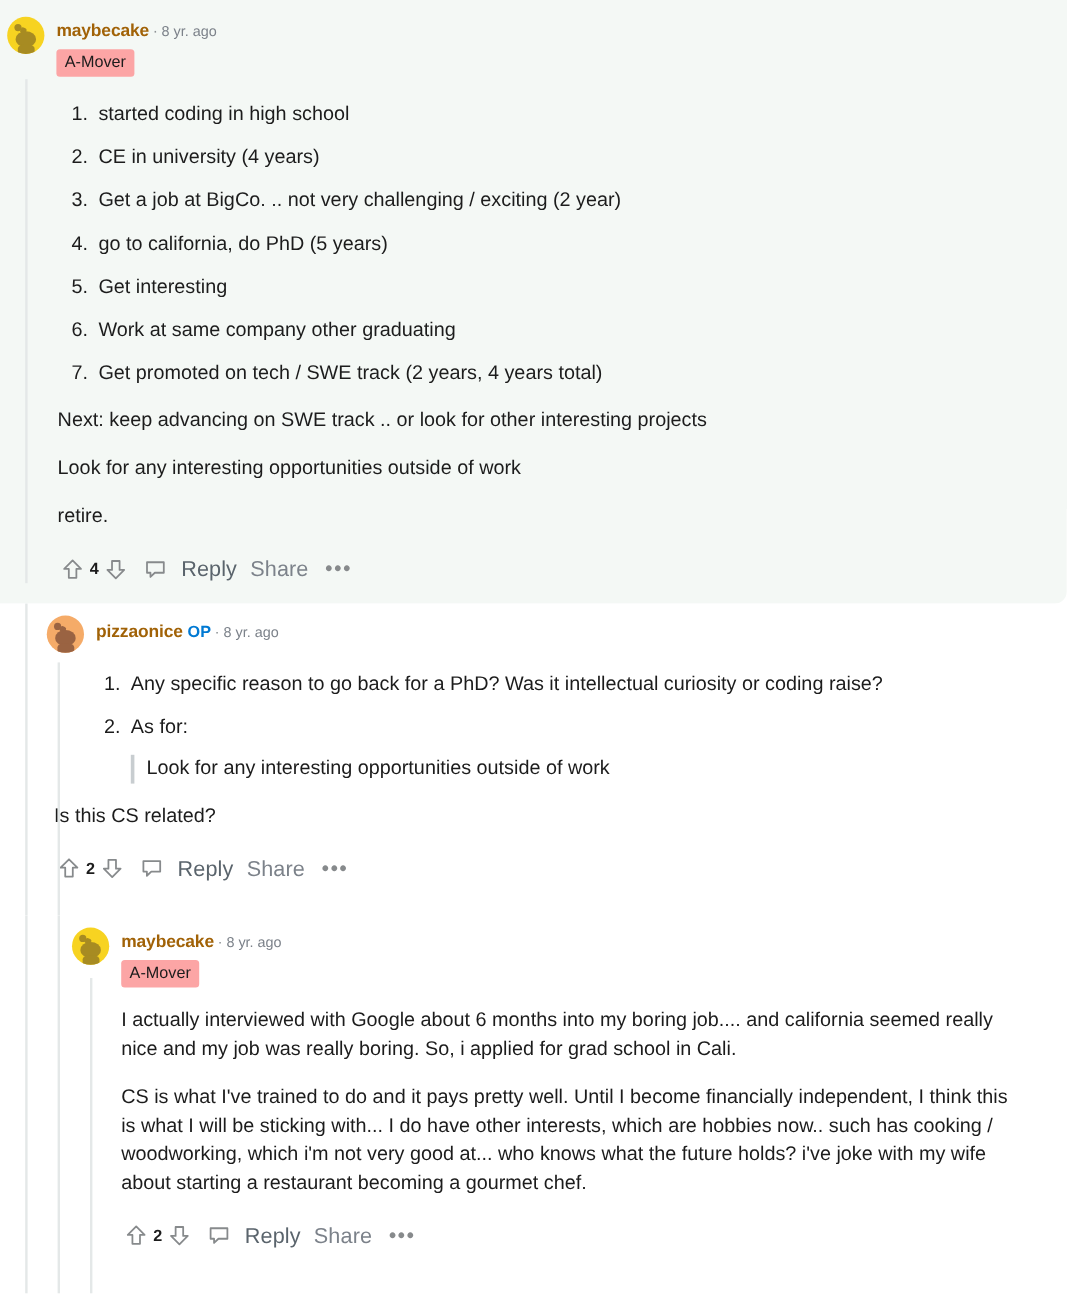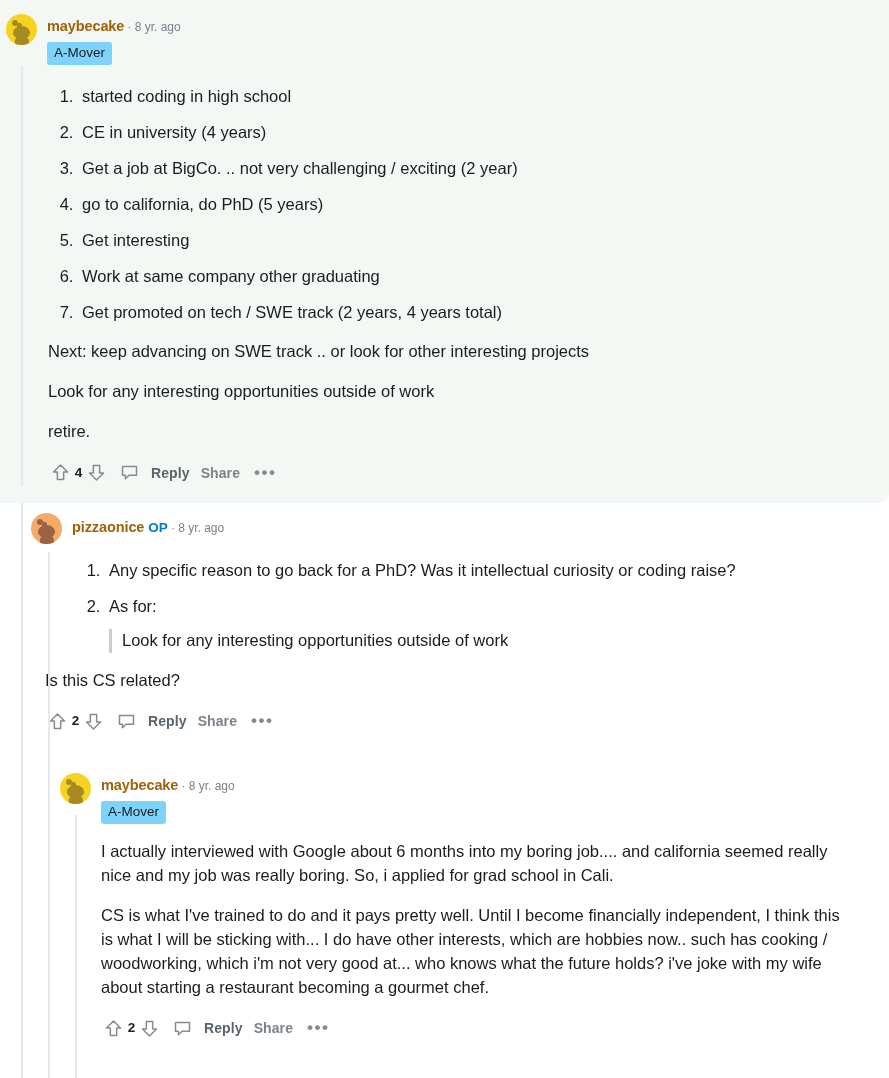--- a/index.html
+++ b/index.html
@@ -97,21 +97,21 @@
     font-weight: bold;
     font-size: 13.5px;
     margin-left: 4px;
   }
   .dot-sep { color: #8d9295; margin: 0 3px; font-size: 13px; }
   .timestamp { color: #7c828a; font-size: 12px; }
 
   .flair {
     display: inline-block;
     margin-top: 6px;
-    background: #7dd3fc;
+    background: #fca5a5;
     color: #1c1c1c;
     font-size: 13.5px;
     line-height: 16px;
     padding: 3px 7px 4px 7px;
     border-radius: 3px;
   }
 
   
   .tline {
     position: absolute;
@@ -155,22 +155,22 @@
     color: #1c1c1c;
     font-size: 13.5px;
     font-weight: bold;
     margin: 0 3px;
     min-width: 9px;
     text-align: center;
   }
   .bubble-icon { width: 21px; height: 21px; margin-left: 12px; flex: 0 0 21px; }
   .act-link {
     color: #7c828a;
-    font-weight: bold;
-    font-size: 14px;
+    font-weight: normal;
+    font-size: 18px;
     margin-left: 11px;
     letter-spacing: 0.1px;
   }
   .act-link.reply { color: #5a646c; }
   .ellipsis {
     color: #878a8c;
     margin-left: 14px;
     font-size: 17px;
     letter-spacing: 1.5px;
     line-height: 10px;
@@ -238,21 +238,21 @@
         <span class="ellipsis">•••</span>
       </div>
     </div>
   </div>
 
   <div class="comment-plain" style="height:260px; box-sizing:border-box; position:relative;">
 
     <div class="tline" style="left:21px; top:0; height:260px;"></div>
     <div class="tline" style="left:48px; top:49px; height:211px;"></div>
 
-    <div class="c-head" style="padding-left:31px; padding-top:10px;">
+    <div class="c-head" style="padding-left:39px; padding-top:10px;">
       <div class="avatar orange">
         <div class="snoo">
           <div class="antenna-dot"></div>
           <div class="antenna-stem"></div>
           <div class="head"></div>
           <div class="body"></div>
         </div>
       </div>
       <div class="meta" style="padding-top:5px;">
         <div class="meta-line1">

